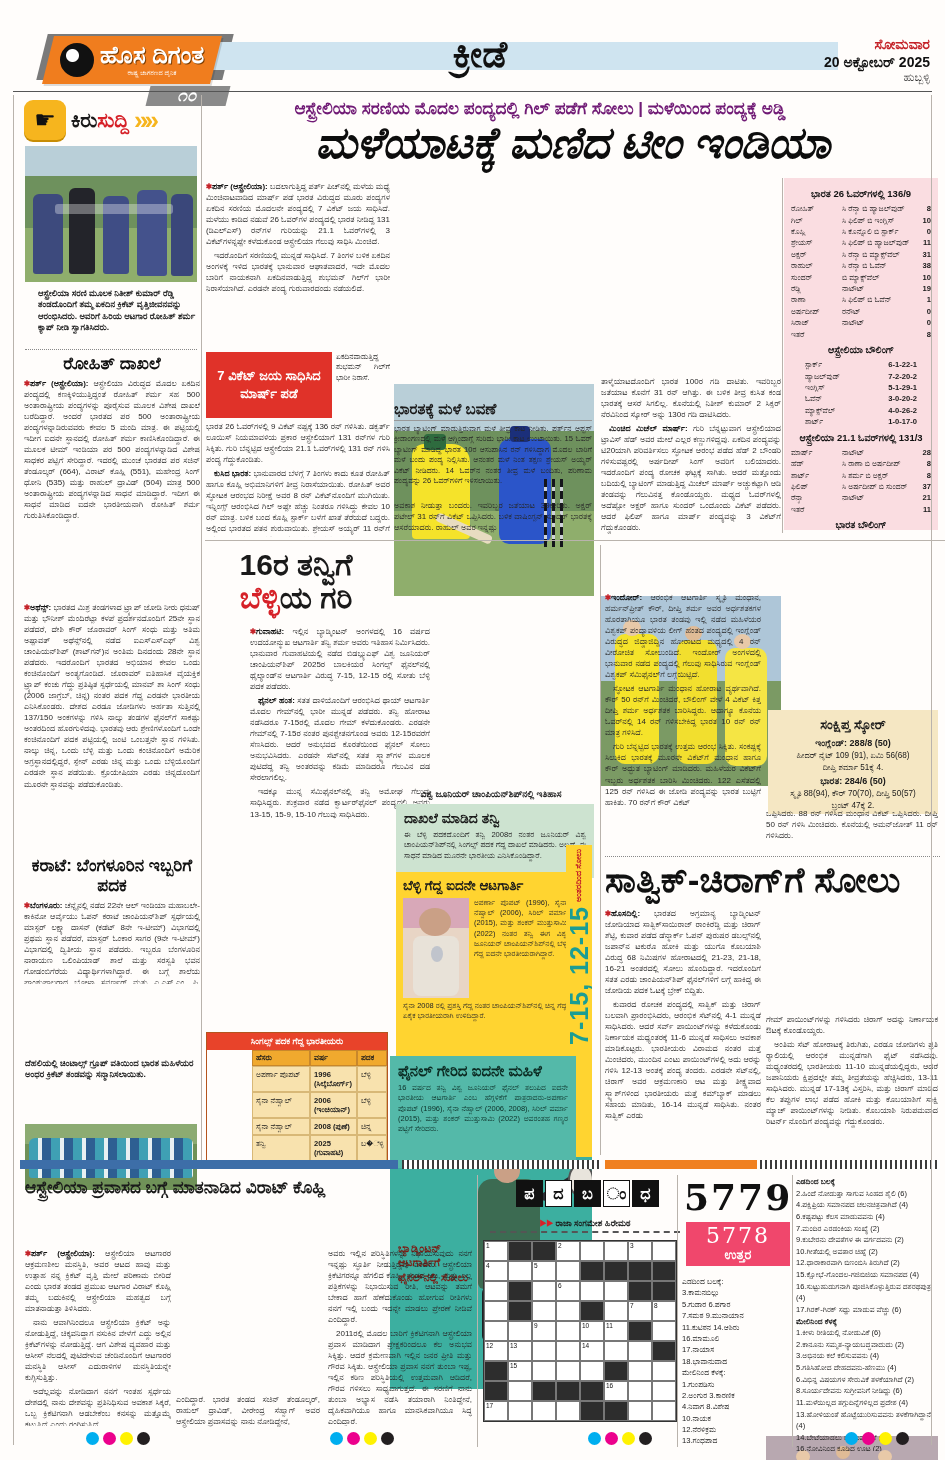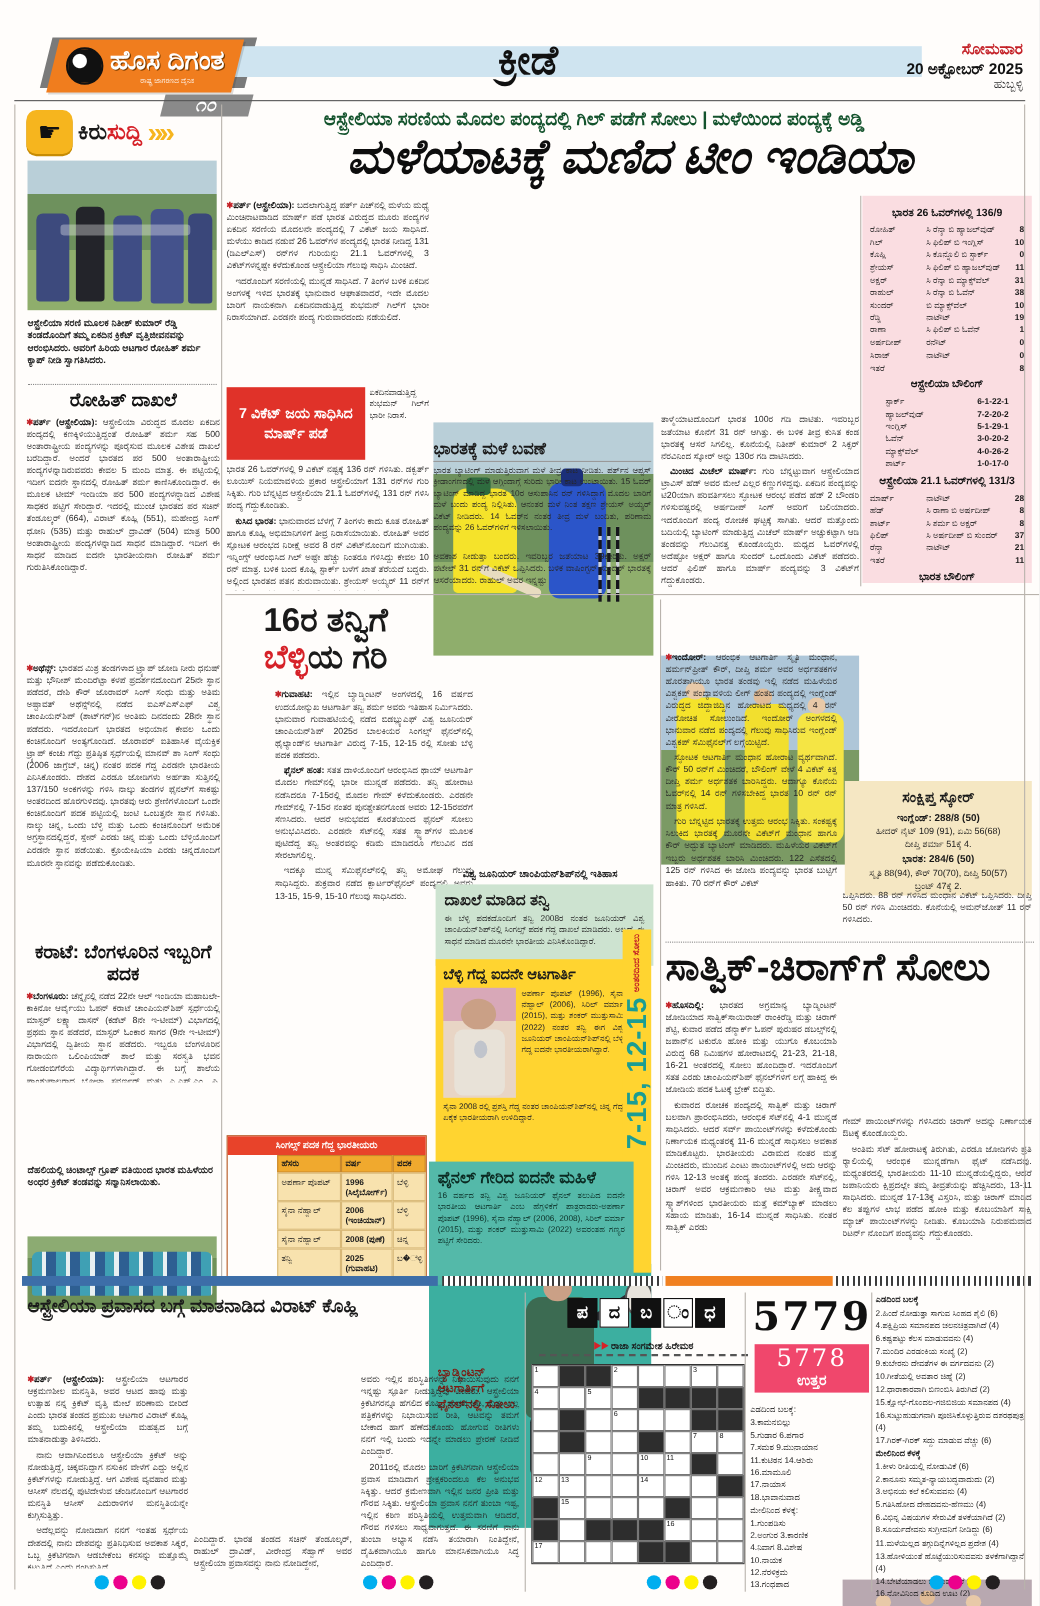--- a/index.html
+++ b/index.html
@@ -18,21 +18,21 @@
   .brand-tag{color:#fff;font-size:6.5px;text-align:center;margin-top:2px;}
   .mast-band{background:#cfe4f0;}
   .mast-title{font-size:37px;font-weight:bold;color:#111;text-align:center;line-height:1;}
   .mast-pageno{background:#8a8a8a;transform:skewX(-14deg);color:#fff;font-size:17px;font-weight:bold;
                display:flex;align-items:center;justify-content:center;}
   .mast-right{text-align:right;line-height:1.25;}
   .mast-day{color:#c42127;font-weight:bold;font-size:14px;}
   .mast-date{font-weight:bold;font-size:14px;color:#111;}
   .mast-ed{font-size:11px;color:#333;}
   
-  .strap{font-size:17px;font-weight:bold;text-align:center;color:#14532d;}
+  .strap{font-size:17px;font-weight:bold;text-align:center;color:#701a75;}
   .mainhead{font-size:44px;font-weight:bold;text-align:center;color:#0d0d0d;line-height:1.02;letter-spacing:-.5px;}
   
   .art-title{font-weight:bold;color:#111;text-align:center;line-height:1.15;}
   .body{font-size:8px;line-height:1.38;text-align:justify;color:#272727;}
   .body p{margin:0 0 3px 0;text-indent:8px;}
   .body p:first-child{text-indent:0;}
   .dateline{font-weight:bold;color:#111;}
   .star{color:#c42127;font-weight:bold;}
   .subhead{font-weight:bold;color:#111;}
   .caption{font-size:8.5px;line-height:1.35;color:#222;font-weight:bold;}
@@ -153,21 +153,21 @@
     <span class="kiru-chev">»»</span>
   </div>
   <div class="abs ph ph-field" style="left:25px;top:146px;width:172px;height:136px;">
     <div class="blob" style="left:8px;top:48px;width:30px;height:80px;background:#3d4a7d;"></div>
     <div class="blob" style="left:44px;top:42px;width:26px;height:86px;background:#23242a;"></div>
     <div class="blob" style="left:78px;top:50px;width:26px;height:78px;background:#3f4d85;"></div>
     <div class="blob" style="left:112px;top:44px;width:30px;height:86px;background:#44528c;"></div>
     <div class="blob" style="left:146px;top:48px;width:22px;height:82px;background:#3a477a;"></div>
     <div class="blob" style="left:30px;top:58px;width:118px;height:10px;background:#ffffff55;border-radius:3px;"></div>
   </div>
-  <div class="abs caption" style="left:25px;top:288px;width:172px;">ಆಸ್ಟ್ರೇಲಿಯಾ ಸರಣಿ ಮೂಲಕ ನಿತೀಶ್ ಕುಮಾರ್ ರೆಡ್ಡಿ ತಂಡದೊಂದಿಗೆ ತಮ್ಮ ಏಕದಿನ ಕ್ರಿಕೆಟ್ ವೃತ್ತಿಜೀವನವನ್ನು ಆರಂಭಿಸಿದರು. ಅವರಿಗೆ ಹಿರಿಯ ಆಟಗಾರ ರೋಹಿತ್ ಶರ್ಮ ಕ್ಯಾಪ್ ನೀಡಿ ಸ್ವಾಗತಿಸಿದರು.</div>
+  <div class="abs caption" style="left:38px;top:288px;width:172px;">ಆಸ್ಟ್ರೇಲಿಯಾ ಸರಣಿ ಮೂಲಕ ನಿತೀಶ್ ಕುಮಾರ್ ರೆಡ್ಡಿ ತಂಡದೊಂದಿಗೆ ತಮ್ಮ ಏಕದಿನ ಕ್ರಿಕೆಟ್ ವೃತ್ತಿಜೀವನವನ್ನು ಆರಂಭಿಸಿದರು. ಅವರಿಗೆ ಹಿರಿಯ ಆಟಗಾರ ರೋಹಿತ್ ಶರ್ಮ ಕ್ಯಾಪ್ ನೀಡಿ ಸ್ವಾಗತಿಸಿದರು.</div>
   <div class="abs dotline" style="left:25px;top:349px;width:172px;"></div>
 
   <div class="abs art-title" style="left:24px;top:354px;width:176px;font-size:17px;">ರೋಹಿತ್ ದಾಖಲೆ</div>
   <div class="abs body" style="left:24px;top:378px;width:176px;height:178px;overflow:hidden;">
     <p><span class="star">✱</span><span class="dateline">ಪರ್ತ್ (ಆಸ್ಟ್ರೇಲಿಯಾ):</span> <span>ಆಸ್ಟ್ರೇಲಿಯಾ ವಿರುದ್ಧದ ಮೊದಲ ಏಕದಿನ ಪಂದ್ಯದಲ್ಲಿ ಕಣಕ್ಕಿಳಿಯುತ್ತಿದ್ದಂತೆ ರೋಹಿತ್ ಶರ್ಮ ಸಹ 500 ಅಂತಾರಾಷ್ಟ್ರೀಯ ಪಂದ್ಯಗಳನ್ನು ಪೂರೈಸುವ ಮೂಲಕ ವಿಶೇಷ ದಾಖಲೆ ಬರೆದಿದ್ದಾರೆ. ಅಂದರೆ ಭಾರತದ ಪರ 500 ಅಂತಾರಾಷ್ಟ್ರೀಯ ಪಂದ್ಯಗಳನ್ನಾಡಿರುವವರು ಕೇವಲ 5 ಮಂದಿ ಮಾತ್ರ. ಈ ಪಟ್ಟಿಯಲ್ಲಿ ಇದೀಗ ಐದನೇ ಸ್ಥಾನದಲ್ಲಿ ರೋಹಿತ್ ಶರ್ಮ ಕಾಣಿಸಿಕೊಂಡಿದ್ದಾರೆ. ಈ ಮೂಲಕ ಟೀಮ್ ಇಂಡಿಯಾ ಪರ 500 ಪಂದ್ಯಗಳನ್ನಾಡಿದ ವಿಶೇಷ ಸಾಧಕರ ಪಟ್ಟಿಗೆ ಸೇರಿದ್ದಾರೆ. ಇದರಲ್ಲಿ ಮುಂಚೆ ಭಾರತದ ಪರ ಸಚಿನ್ ತೆಂಡೂಲ್ಕರ್ (664), ವಿರಾಟ್ ಕೊಹ್ಲಿ (551), ಮಹೇಂದ್ರ ಸಿಂಗ್ ಧೋನಿ (535) ಮತ್ತು ರಾಹುಲ್ ದ್ರಾವಿಡ್ (504) ಮಾತ್ರ 500 ಅಂತಾರಾಷ್ಟ್ರೀಯ ಪಂದ್ಯಗಳನ್ನಾಡಿದ ಸಾಧನೆ ಮಾಡಿದ್ದಾರೆ. ಇದೀಗ ಈ ಸಾಧನೆ ಮಾಡಿದ ಐದನೇ ಭಾರತೀಯನಾಗಿ ರೋಹಿತ್ ಶರ್ಮ ಗುರುತಿಸಿಕೊಂಡಿದ್ದಾರೆ.</span></p>
   </div>
 
   <div class="abs body" style="left:24px;top:602px;width:176px;height:250px;overflow:hidden;">
     <p><span class="star">✱</span><span class="dateline">ಅಥೆನ್ಸ್:</span> <span>ಭಾರತದ ಮಿಶ್ರ ತಂಡಗಳಾದ ಟ್ರ್ಯಾಪ್ ಜೋಡಿ ನೀರು ಧನುಷ್ ಮತ್ತು ಭೌನೀಶ್ ಮೆಂದಿರೆಟ್ಟಾ ಕಳಪೆ ಪ್ರದರ್ಶನದೊಂದಿಗೆ 25ನೇ ಸ್ಥಾನ ಪಡೆದರೆ, ದೇಶಿ ಕೌರ್ ಜೊರಾವರ್ ಸಿಂಗ್ ಸಂಧು ಮತ್ತು ಅತಿಮ ಅಷ್ಟಾವತ್ ಅಥೆನ್ಸ್‌ನಲ್ಲಿ ನಡೆದ ಐಎಸ್ಎಸ್ಎಫ್ ವಿಶ್ವ ಚಾಂಪಿಯನ್‌ಶಿಪ್ (ಶಾಟ್‌ಗನ್)ನ ಅಂತಿಮ ದಿನದಂದು 28ನೇ ಸ್ಥಾನ ಪಡೆದರು. ಇದರೊಂದಿಗೆ ಭಾರತದ ಅಭಿಯಾನ ಕೇವಲ ಒಂದು ಕಂಚಿನೊಂದಿಗೆ ಅಂತ್ಯಗೊಂಡಿದೆ. ಜೊರಾವರ್ ಐತಿಹಾಸಿಕ ವೈಯಕ್ತಿಕ ಟ್ರ್ಯಾಪ್ ಕಂಚು ಗೆದ್ದು ಪ್ರತಿಷ್ಠಿತ ಸ್ಪರ್ಧೆಯಲ್ಲಿ ಮಾನವ್ ಶಾ ಸಿಂಗ್ ಸಂಧು (2006 ಜಾಗ್ರೆಬ್, ಚಿನ್ನ) ನಂತರ ಪದಕ ಗೆದ್ದ ಎರಡನೇ ಭಾರತೀಯ ಎನಿಸಿಕೊಂಡರು. ದೇಶದ ಎರಡೂ ಜೋಡಿಗಳು ಅರ್ಹತಾ ಸುತ್ತಿನಲ್ಲಿ 137/150 ಅಂಕಗಳನ್ನು ಗಳಿಸಿ ನಾಲ್ಕು ತಂಡಗಳ ಫೈನಲ್‌ಗೆ ಸಾಕಷ್ಟು ಅಂತರದಿಂದ ಹೊರಗುಳಿದವು. ಭಾರತವು ಆರು ಶ್ರೇಣಿಗಳೊಂದಿಗೆ ಒಂದೇ ಕಂಚಿನೊಂದಿಗೆ ಪದಕ ಪಟ್ಟಿಯಲ್ಲಿ ಜಂಟಿ ಒಂಬತ್ತನೇ ಸ್ಥಾನ ಗಳಿಸಿತು. ನಾಲ್ಕು ಚಿನ್ನ, ಒಂದು ಬೆಳ್ಳಿ ಮತ್ತು ಒಂದು ಕಂಚಿನೊಂದಿಗೆ ಅಮೆರಿಕ ಅಗ್ರಸ್ಥಾನದಲ್ಲಿದ್ದರೆ, ಸ್ಪೇನ್ ಎರಡು ಚಿನ್ನ ಮತ್ತು ಒಂದು ಬೆಳ್ಳಿಯೊಂದಿಗೆ ಎರಡನೇ ಸ್ಥಾನ ಪಡೆಯಿತು. ಕ್ರೊಯೇಷಿಯಾ ಎರಡು ಚಿನ್ನದೊಂದಿಗೆ ಮೂರನೇ ಸ್ಥಾನವನ್ನು ಪಡೆದುಕೊಂಡಿತು.</span></p>
   </div>

